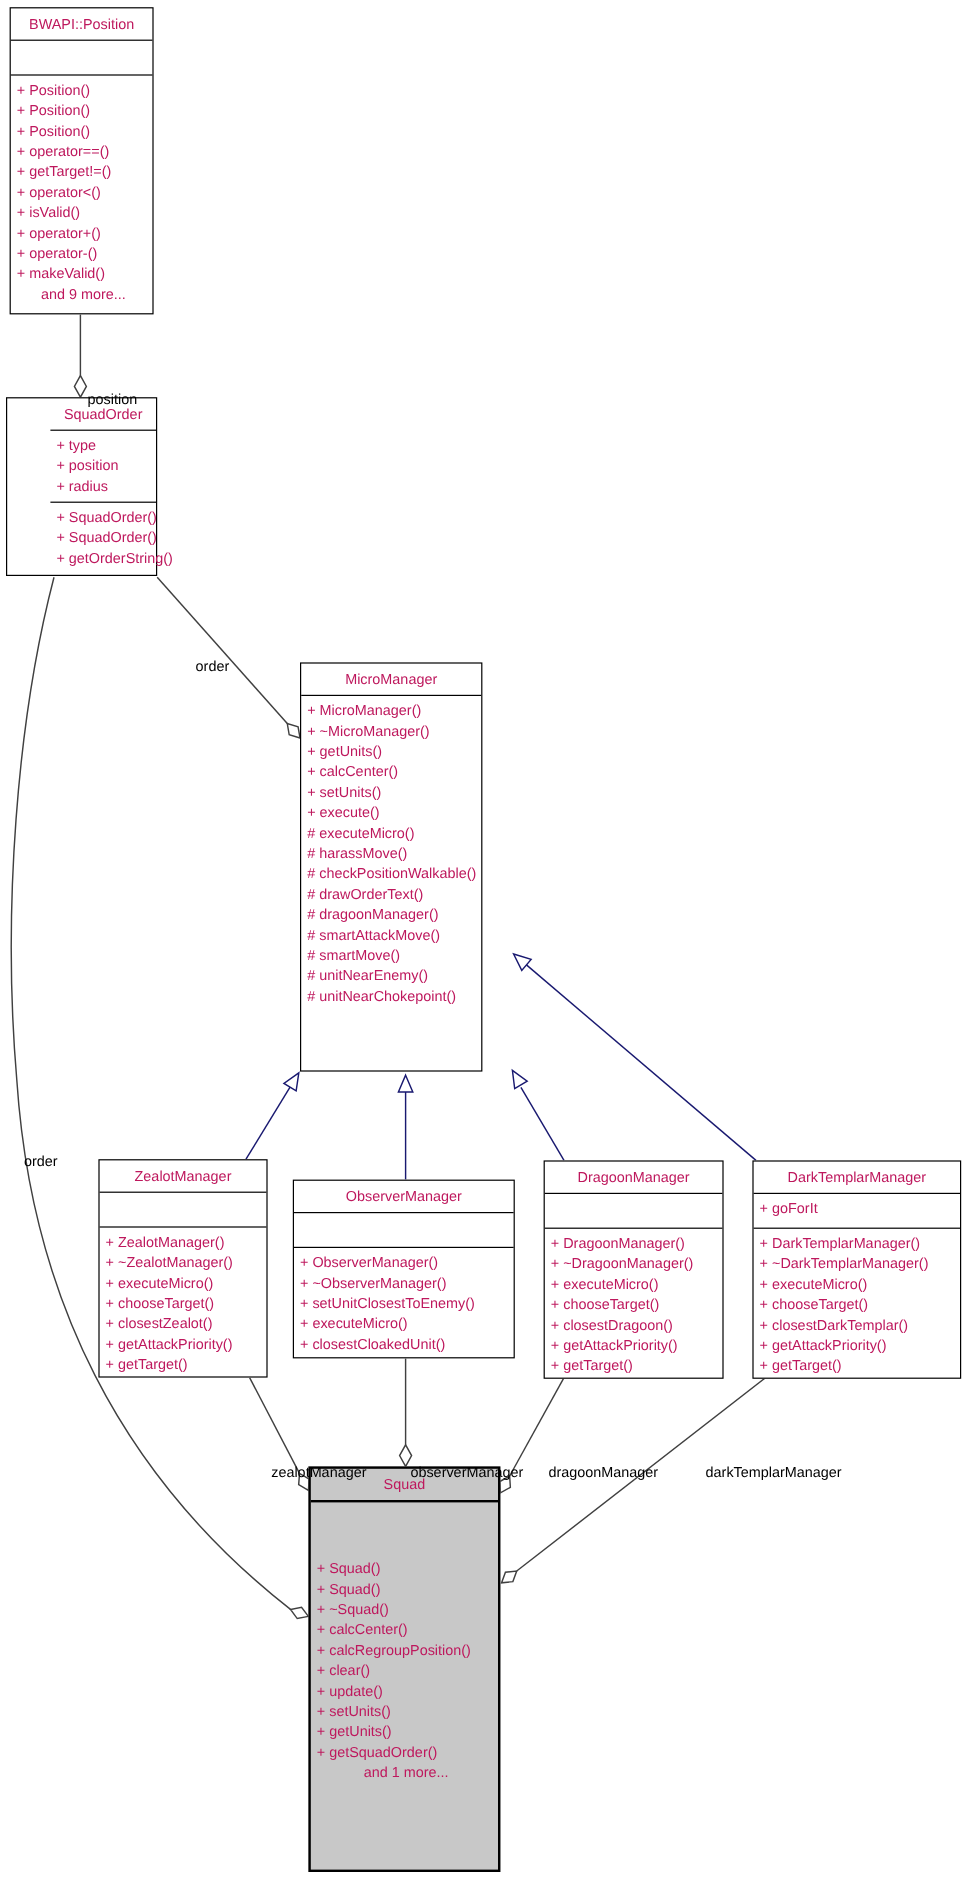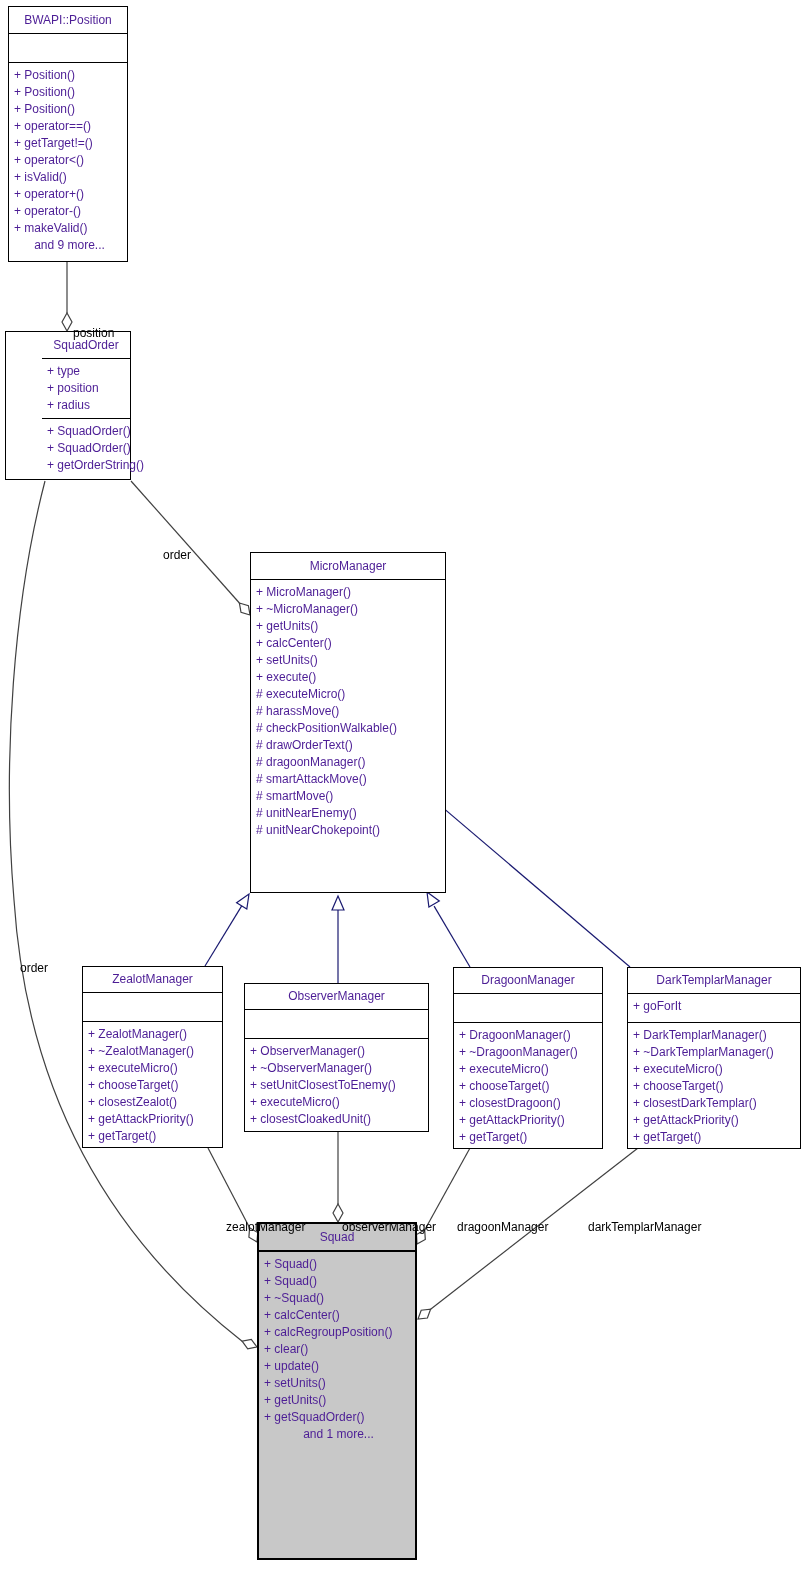--- a/index.html
+++ b/index.html
@@ -22,23 +22,22 @@
   .inh-arrow  { stroke: var(--edge-inherit, #191970); fill: #ffffff; stroke-width: 1.2; }
 
   .uml-class {
     position: absolute;
     box-sizing: border-box;
     background: var(--node-fill, #ffffff);
     border: 1px solid var(--node-border, #000000);
     display: flex;
     flex-direction: column;
     font-size: 12px;
-    color: #4c1d95;
+    color: #be185d;
     z-index: 1;
-    justify-content: center;
   }
   .uml-class .t {
     flex: none;
     height: 26px;
     display: flex;
     align-items: center;
     justify-content: center;
     border-bottom: 1px solid var(--node-border, #000000);
     white-space: nowrap;
   }
@@ -52,27 +51,27 @@
   .uml-class .f {
     flex: 1;
     padding: 4px 2px 4px 5px;
   }
   .m { line-height: 17px; white-space: nowrap; }
   .uml-more { line-height: 17px; text-align: center; white-space: nowrap; }
 
   
   #c-position   { left: 8px;   top: 6px;    width: 120px; height: 256px; }
   #c-squadorder { left: 5px;   top: 331px;  width: 126px; height: 149px; padding-left: 36px; }
-  #c-micro      { left: 250px; top: 552px;  width: 196px; height: 341px; }
+  #c-micro      { left: 250px; top: 552px;  width: 152px; height: 341px; }
   #c-zealot     { left: 82px;  top: 966px;  width: 141px; height: 182px; }
   #c-observer   { left: 244px; top: 983px;  width: 185px; height: 149px; }
   #c-dragoon    { left: 453px; top: 967px;  width: 150px; height: 182px; }
   #c-darktemplar{ left: 627px; top: 967px;  width: 174px; height: 182px; }
   #c-squad      { left: 257px; top: 1222px; width: 160px; height: 338px;
-                  background: var(--highlight-fill, #c8c8c8); border-width: 2px; }
+                  background: var(--highlight-fill, #c8c8c8); border-width: 2px; gap: 43px; }
   #c-squad .t, #c-squad .a { border-bottom-width: 2px; }
 
   .elabel {
     position: absolute;
     font-size: 12px;
     color: #000;
     white-space: nowrap;
     z-index: 2;
     margin-top: 44px;
   }

